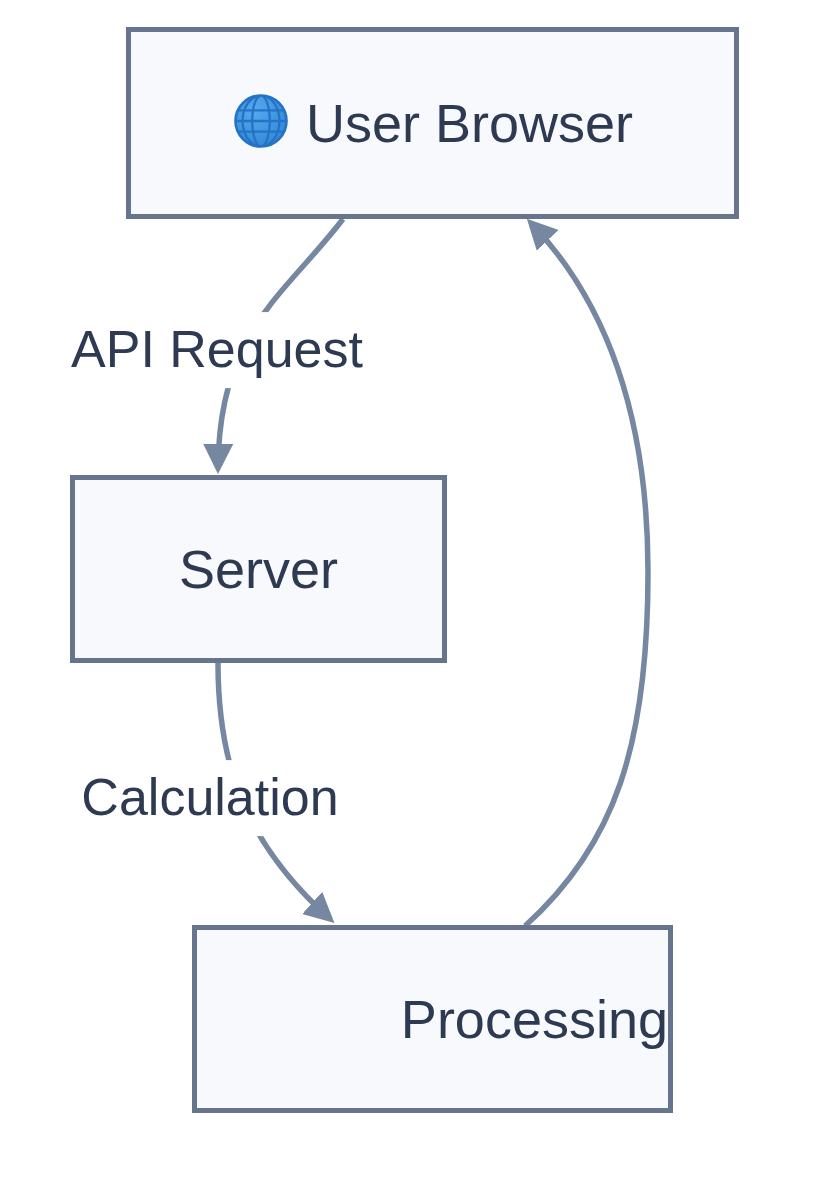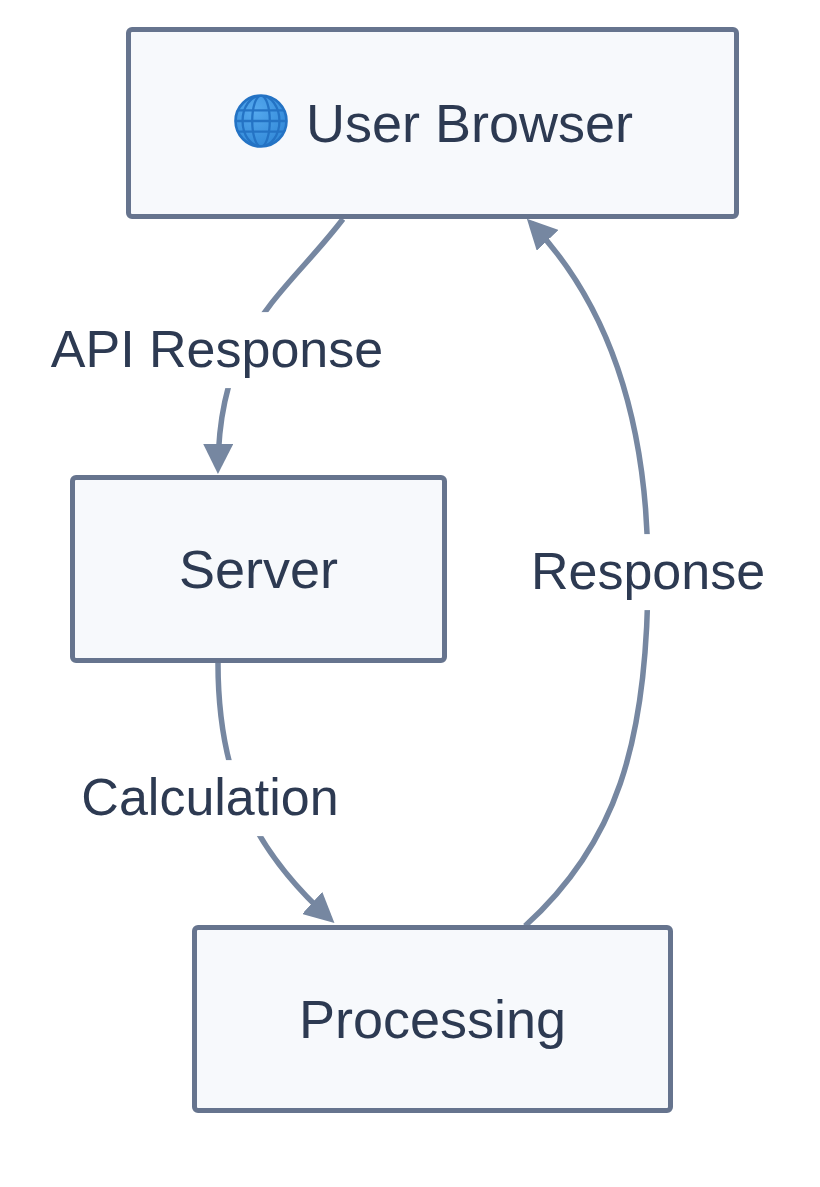--- a/index.html
+++ b/index.html
@@ -18,30 +18,30 @@
     font-family:"Liberation Sans","DejaVu Sans",sans-serif;
     color:var(--text);
     overflow:hidden;
   }
   .edges{position:absolute;left:0;top:0;width:820px;height:1187px;}
   .node{
     position:absolute;
     box-sizing:border-box;
     background:var(--node-fill);
     border:5px solid var(--node-border);
-    border-radius:6px;
+    border-radius:0;
     display:flex;align-items:center;justify-content:center;
     gap:16px;
     font-size:54px;
     line-height:1;
     color:var(--text);
   }
   .node-browser{left:126px;top:27px;width:613px;height:192px;}
   .node-server{left:30px;top:475px;width:377px;height:188px;margin-left:40px;}
-  .node-processing{left:192px;top:925px;width:481px;height:188px;}
+  .node-processing{left:192px;top:925px;width:481px;height:188px;justify-content:flex-end;}
   .globe{width:58px;height:58px;flex:0 0 auto;margin-top:-4px;}
   .edge-label{
     position:absolute;
     transform:translate(-50%,-50%);
     background:var(--label-bg);
     padding:8px 14px;
     font-size:52px;
     line-height:1.15;
     white-space:nowrap;
     color:var(--text);
@@ -90,17 +90,16 @@
   </div>
 
   <div class="node node-server">
     <span>Server</span>
   </div>
 
   <div class="node node-processing">
     <span>Processing</span>
   </div>
 
-  <div class="edge-label lbl-api">API Response</div>
+  <div class="edge-label lbl-api">API Request</div>
   <div class="edge-label lbl-calc">Calculation</div>
-  <div class="edge-label lbl-resp">Response</div>
 
 </div>
 
 </body></html>

